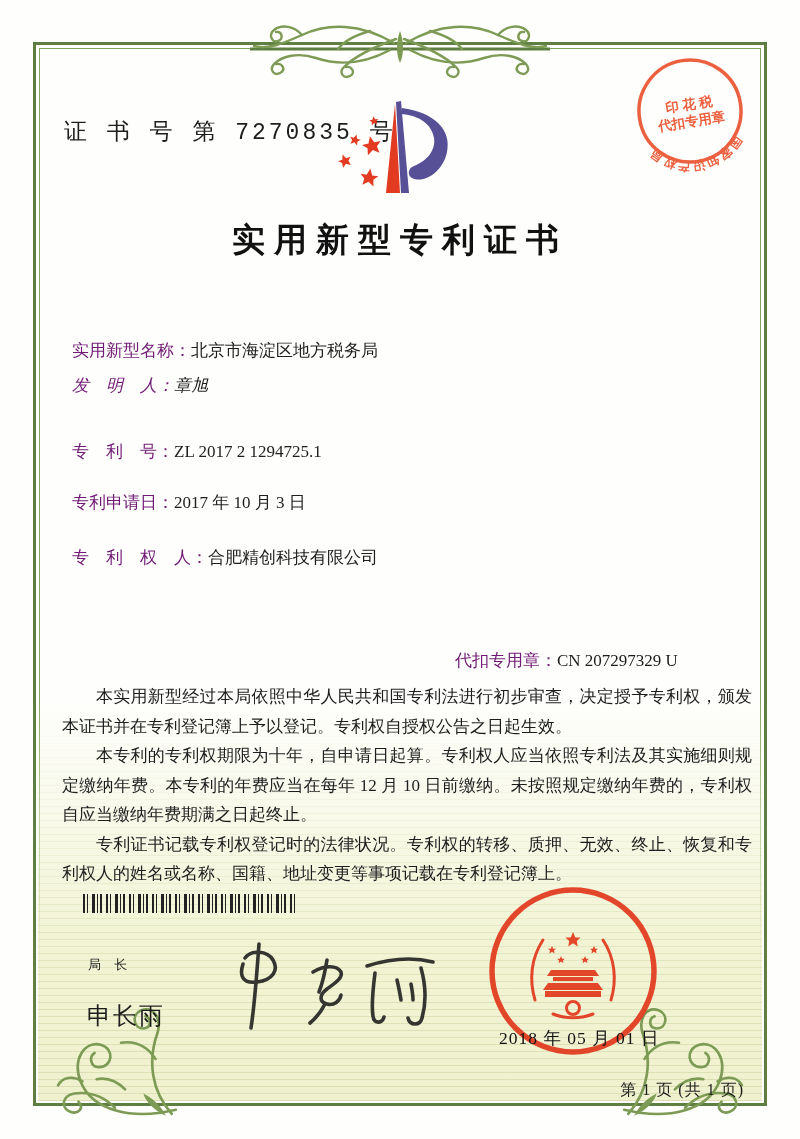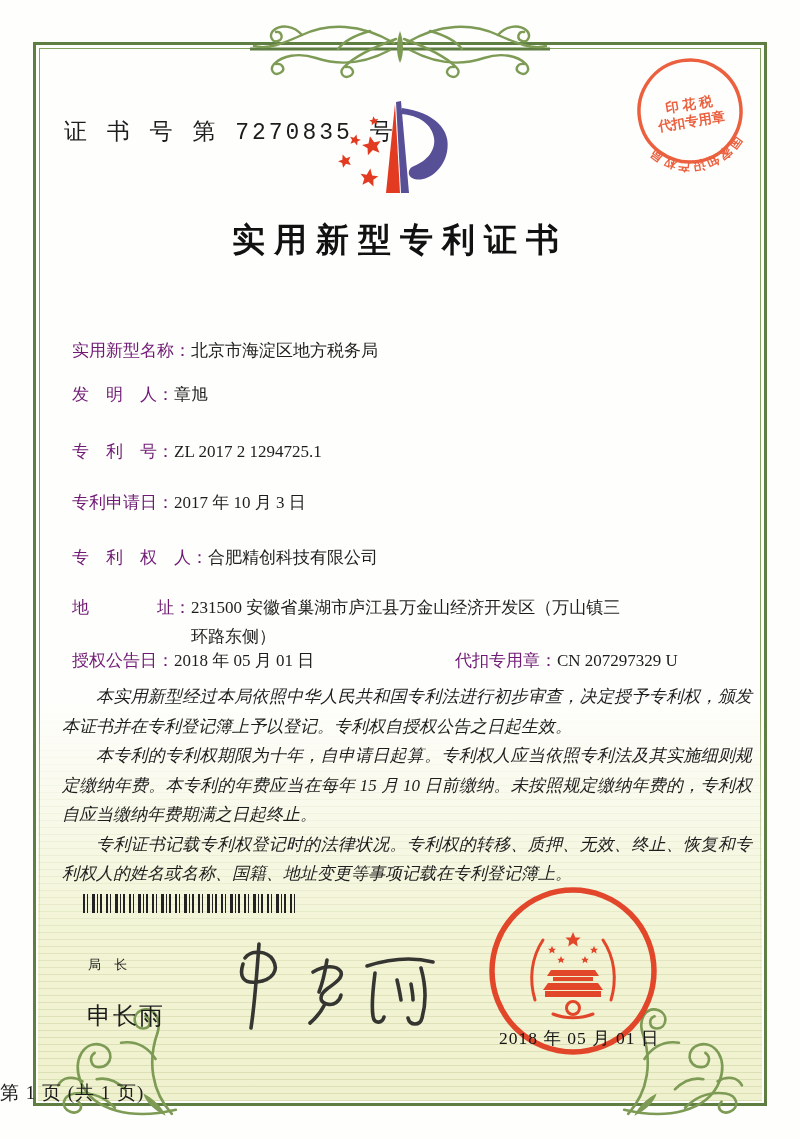--- a/index.html
+++ b/index.html
@@ -44,36 +44,36 @@
   .logo{position:absolute;left:330px;top:100px;width:125px;height:100px;}
   .title{
     position:absolute;left:0;right:0;top:218px;text-align:center;
     font-size:33px;font-weight:700;letter-spacing:9px;color:#111;
   }
 
   
   .field{position:absolute;left:72px;font-size:17px;line-height:29px;white-space:nowrap;}
   .field .lbl{color:#701a75;}
   #f-name{top:336px;}
-  #f-inventor{top:380px;}
+  #f-inventor{top:371px;font-style:italic;}
   #f-patentno{top:437px;text-align:right;}
   #f-filing{top:488px;}
   #f-patentee{top:543px;}
   #f-address{top:593px;display:flex;align-items:flex-start;white-space:normal;}
   #f-address .lbl{flex:0 0 auto;}
   #f-address .val{display:block;max-width:430px;}
   #f-grant{top:646px;width:676px;}
   #f-grant .grant-no{position:absolute;left:383px;top:0;}
 
   
   .body-text{
     position:absolute;left:62px;top:682px;width:690px;
     font-size:17px;line-height:29.5px;text-align:justify;
   }
-  .body-text p{margin:0;text-indent:2em;font-style:italic;}
+  .body-text p{margin:0;text-indent:2em;}
 
   
   .barcode{
     position:absolute;left:83px;top:894px;width:214px;height:19px;
     background-image:repeating-linear-gradient(90deg,
       #222 0px,#222 2px, transparent 2px,transparent 4px,
       #222 4px,#222 5px, transparent 5px,transparent 9px,
       #222 9px,#222 12px, transparent 12px,transparent 14px,
       #222 14px,#222 15px, transparent 15px,transparent 17px,
       #222 17px,#222 19px, transparent 19px,transparent 23px);
@@ -83,21 +83,21 @@
   .sig-title{position:absolute;left:88px;top:956px;font-size:13px;letter-spacing:5px;}
   .sig-name{position:absolute;left:87px;top:1000px;font-size:24px;letter-spacing:2px;}
   .sig-svg{position:absolute;left:215px;top:932px;width:230px;height:102px;}
 
   
   .main-seal{position:absolute;left:486px;top:884px;width:174px;height:174px;opacity:.93;}
   .seal-date{position:absolute;left:499px;top:1026px;font-size:17.5px;letter-spacing:1px;color:#141414;}
   .tax-stamp{position:absolute;left:628px;top:49px;width:124px;height:124px;transform:rotate(-9deg);opacity:.92;}
 
   
-  .footer{position:absolute;left:0;right:56px;top:1080px;text-align:left;font-size:19px;letter-spacing:1px;}
+  .footer{position:absolute;left:0;right:56px;top:1080px;text-align:right;font-size:16px;letter-spacing:1px;}
 </style>
 </head>
 <body>
 
 <div class="page">
 
   <div class="frame-outer">
     <div class="frame-inner"></div>
   </div>
   <div class="tint-band"></div>
@@ -177,32 +177,27 @@
   </div>
   <div class="field" id="f-patentno">
     <span class="lbl">专　利　号：</span><span class="val">ZL 2017 2 1294725.1</span>
   </div>
   <div class="field" id="f-filing">
     <span class="lbl">专利申请日：</span><span class="val">2017 年 10 月 3 日</span>
   </div>
   <div class="field" id="f-patentee">
     <span class="lbl">专　利　权　人：</span><span class="val">合肥精创科技有限公司</span>
   </div>
-  <div class="field" id="f-address">
-    <span class="lbl">地　　　　址：</span>
-      <span class="val">231500 安徽省巢湖市庐江县万金山经济开发区（万山镇三环路东侧）</span>
-  </div>
   <div class="field" id="f-grant">
-    <span class="grant-date"><span class="lbl">授权公告日：</span><span class="val">2018 年 05 月 01 日</span></span>
     <span class="grant-no"><span class="lbl">代扣专用章：</span><span class="val">CN 207297329 U</span></span>
   </div>
 
   <div class="body-text">
     <p>本实用新型经过本局依照中华人民共和国专利法进行初步审查，决定授予专利权，颁发本证书并在专利登记簿上予以登记。专利权自授权公告之日起生效。</p>
-    <p>本专利的专利权期限为十年，自申请日起算。专利权人应当依照专利法及其实施细则规定缴纳年费。本专利的年费应当在每年 15 月 10 日前缴纳。未按照规定缴纳年费的，专利权自应当缴纳年费期满之日起终止。</p>
+    <p>本专利的专利权期限为十年，自申请日起算。专利权人应当依照专利法及其实施细则规定缴纳年费。本专利的年费应当在每年 12 月 10 日前缴纳。未按照规定缴纳年费的，专利权自应当缴纳年费期满之日起终止。</p>
     <p>专利证书记载专利权登记时的法律状况。专利权的转移、质押、无效、终止、恢复和专利权人的姓名或名称、国籍、地址变更等事项记载在专利登记簿上。</p>
   </div>
 
   <div class="barcode"></div>
 
   <div class="sig-title">局 长</div>
   <div class="sig-name">申长雨</div>
   <svg class="sig-svg" viewBox="0 0 230 102">
     <g stroke="#1c1c1c" fill="none" stroke-width="3.6" stroke-linecap="round" opacity=".88">
       <path d="M28,32 C24,44 28,52 42,50 C58,48 64,38 58,28 C52,18 36,18 30,26"></path>

